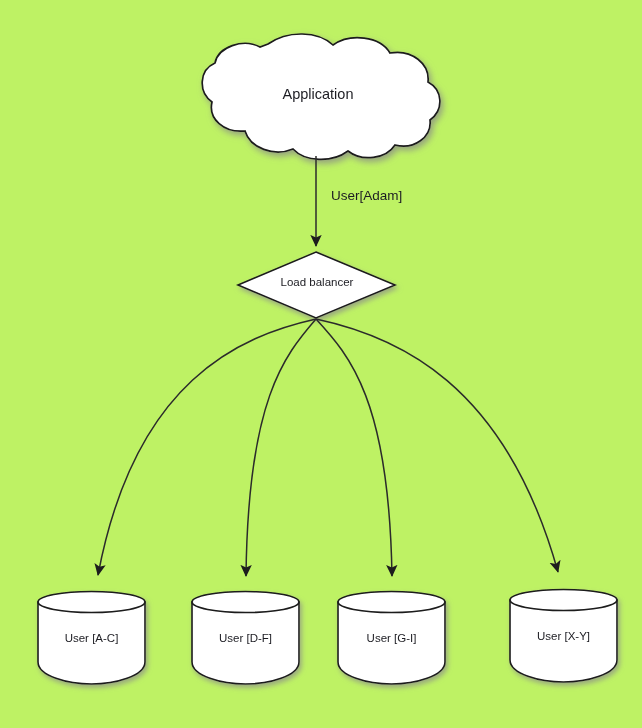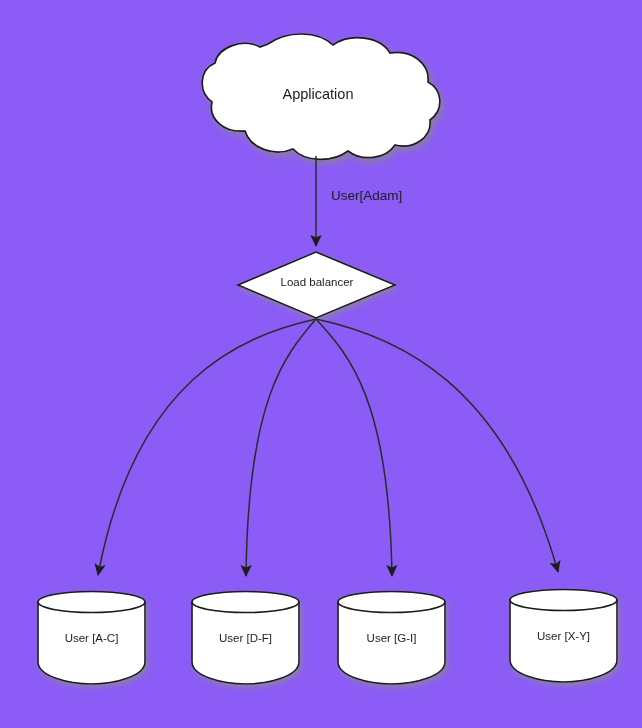--- a/index.html
+++ b/index.html
@@ -12,21 +12,21 @@
     width: 642px;
     height: 728px;
     font-family: "Liberation Sans", "DejaVu Sans", sans-serif;
     overflow: hidden;
     position: relative;
   }
   #diagram-root {
     position: relative;
     width: 642px;
     height: 728px;
-    background: #8b5cf6;
+    background: #bef264;
   }
   svg.diagram-canvas {
     display: block;
     width: 642px;
     height: 728px;
   }
   .shape-fill {
     fill: #ffffff;
   }
   .connector {

